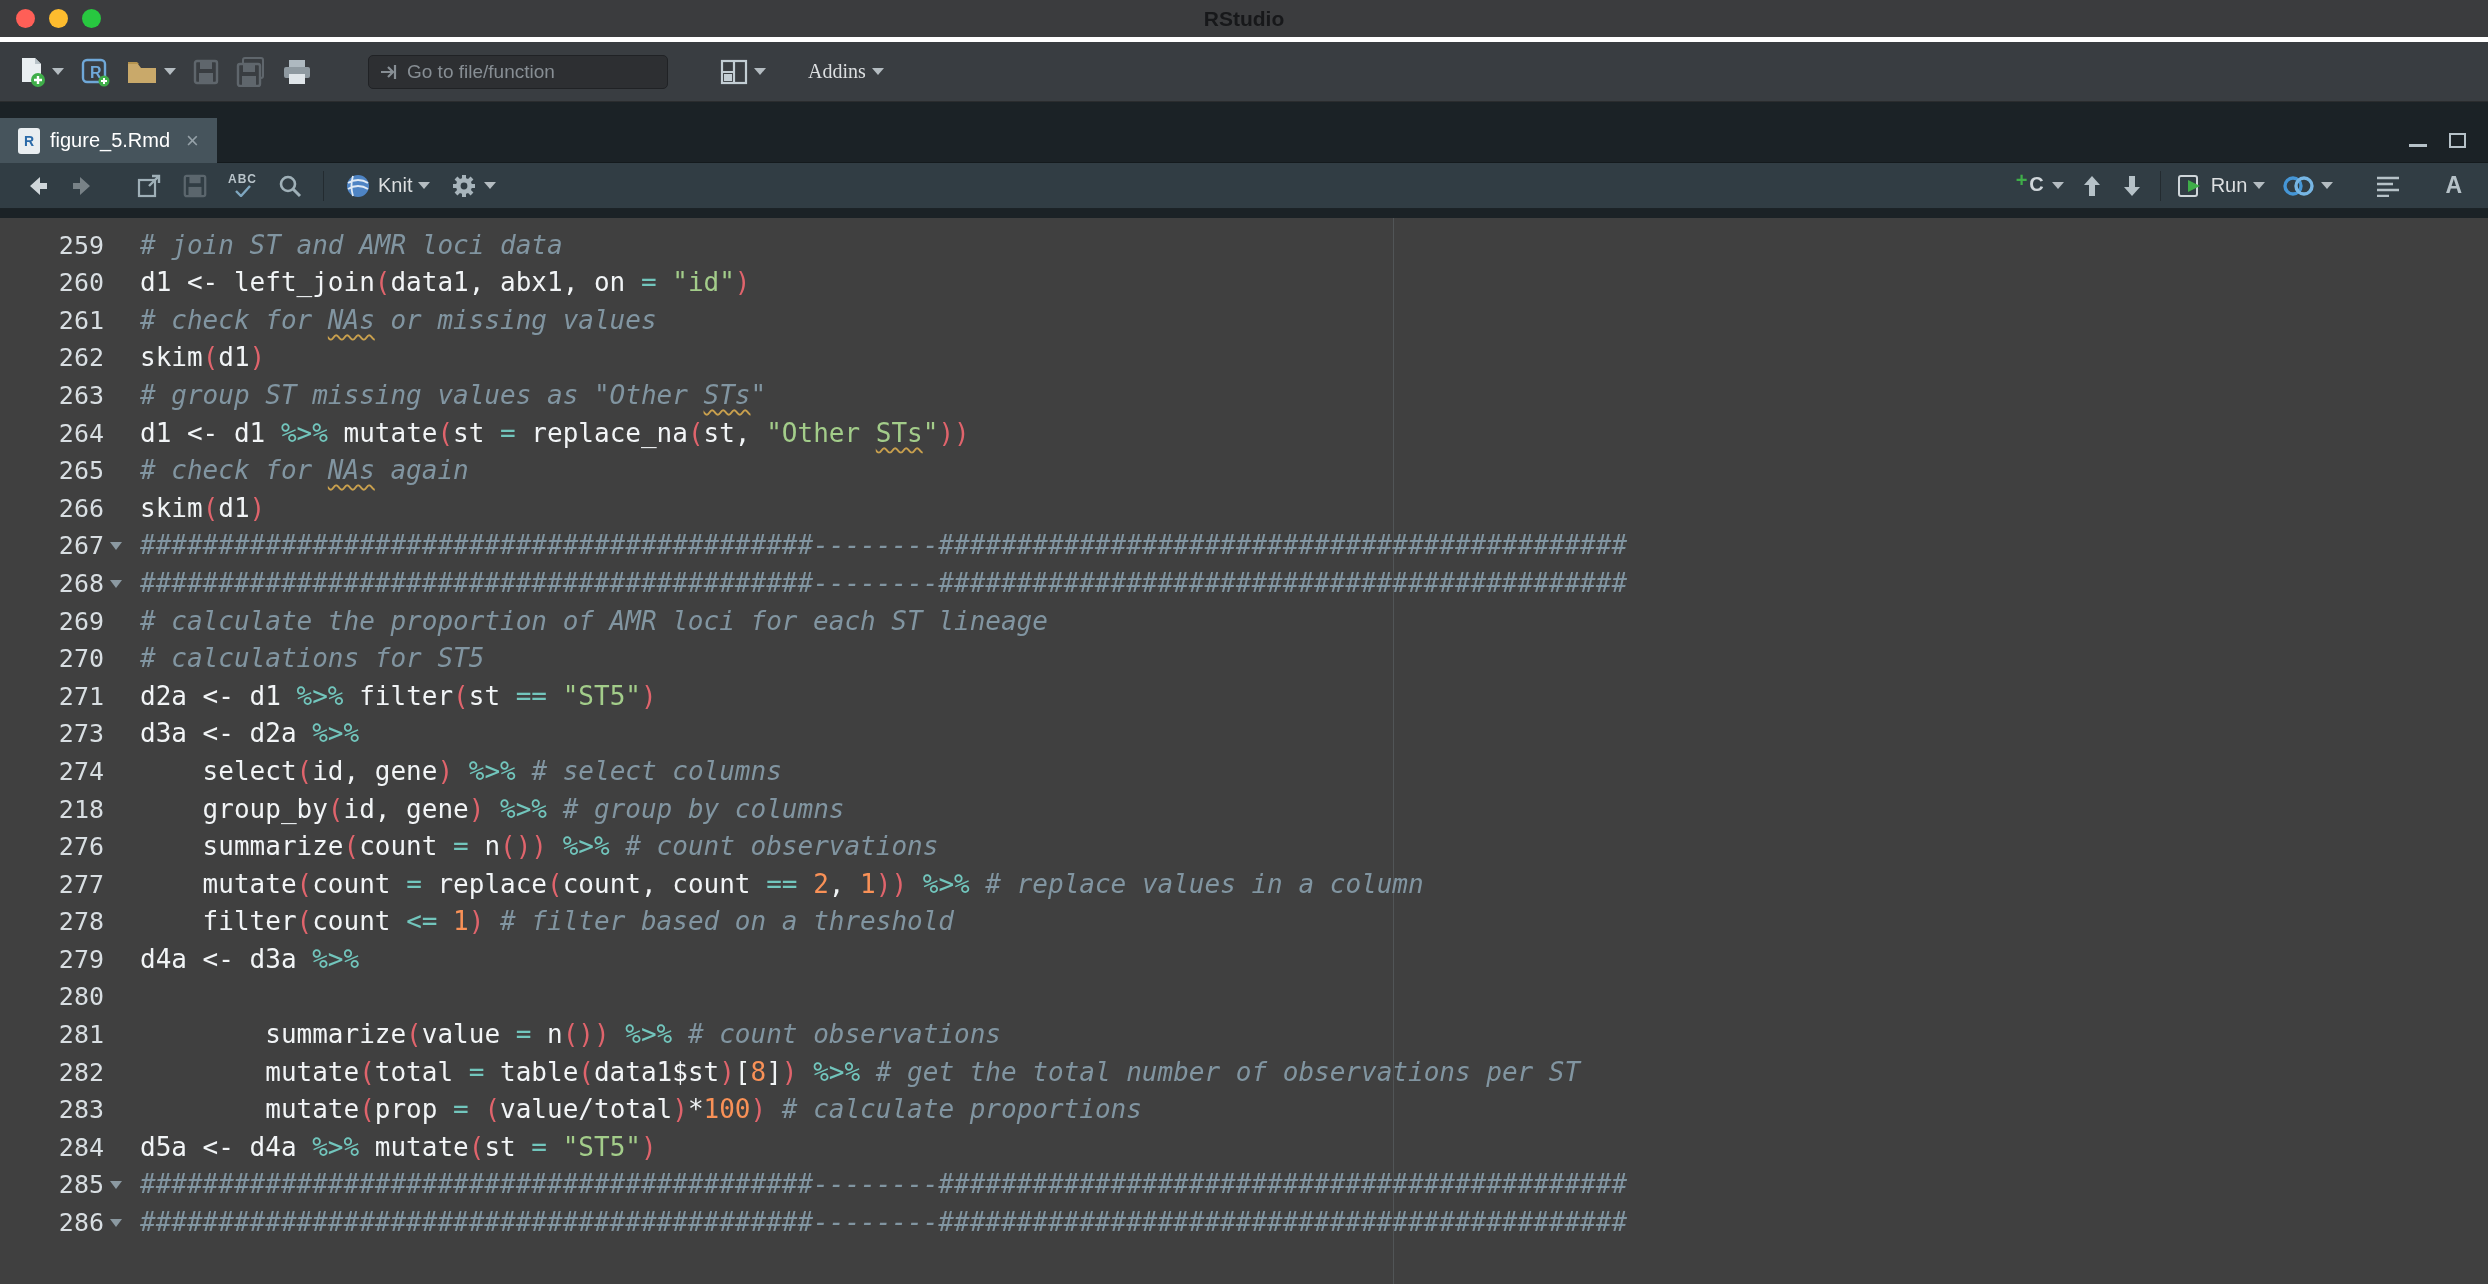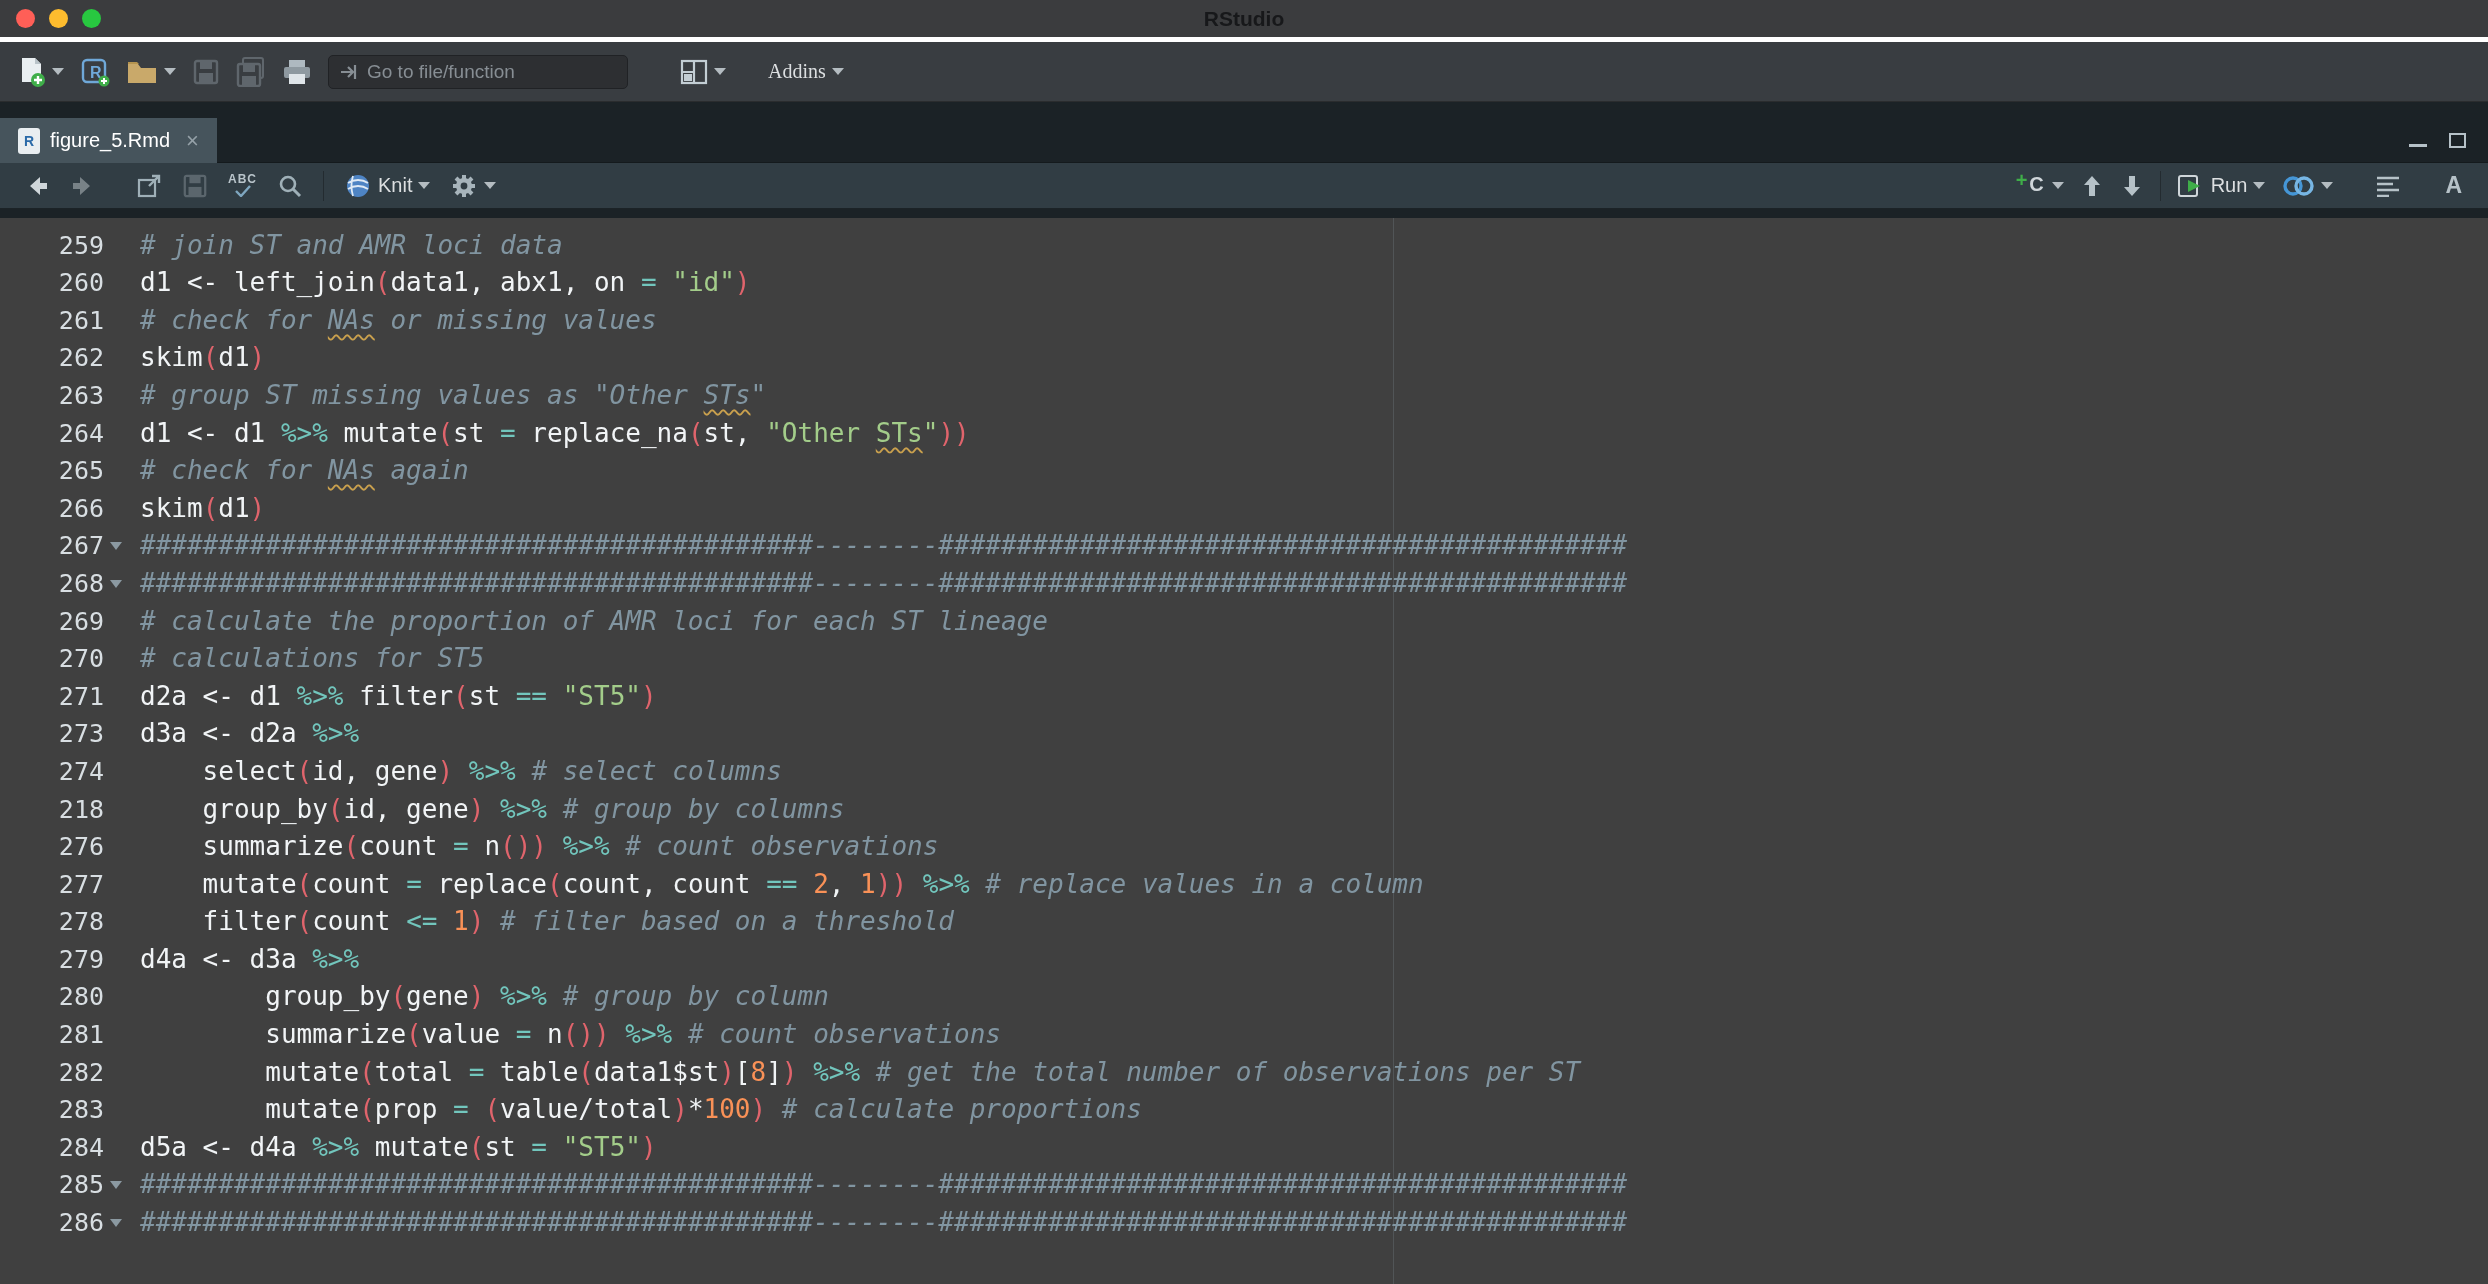--- a/index.html
+++ b/index.html
@@ -17,21 +17,21 @@
   .win-title { position:absolute; left:0; right:0; text-align:center; line-height:42px;
                font-size:21px; font-weight:700; color:#17181a; }
 
   
   .main-toolbar { height:60px; background:#393d41; border-bottom:1px solid #2a2c2e;
                   display:flex; align-items:center; padding-left:18px; gap:16px; }
   .tbtn { display:flex; align-items:center; gap:6px; background:none; border:none; cursor:default; }
   .caret { width:0; height:0; border-left:6px solid transparent; border-right:6px solid transparent;
            border-top:7px solid #b4bcc1; display:inline-block; }
   .dim { opacity:.45; }
-  .goto-box { width:300px; height:34px; background:#2d2f32; border:1px solid #202225;
+  .goto-box { margin-left:40px; width:300px; height:34px; background:#2d2f32; border:1px solid #202225;
               border-radius:5px; display:flex; align-items:center; padding:0 10px; gap:8px; }
   .goto-box input { flex:1; background:transparent; border:none; outline:none; color:#c6ccd1; font-size:19px; }
   .goto-box input::placeholder { color:#878e94; }
   .panes-btn { margin-left:36px; }
   .addins-btn { margin-left:26px;font-family:Liberation Serif, serif; }
   .toolbar-label { color:#dcdfe1; font-size:20px; }
 
   
   .strip { height:16px; background:#1b2226; }
   .tabbar { position:relative; height:45px; background:#1b2226; display:flex; border-bottom:1px solid #141a1d; }
@@ -409,21 +409,20 @@
         <span class="codetext"><span class="tk-d">    filter</span><span class="tk-p">(</span><span class="tk-d">count </span><span class="tk-o">&lt;=</span><span class="tk-d"> </span><span class="tk-n">1</span><span class="tk-p">)</span><span class="tk-d"> </span><span class="tk-c"># filter based on a threshold</span></span>
       </div>
       <div class="row">
         <span class="ln">279</span>
         <span class="fold-cell"></span>
         <span class="codetext"><span class="tk-d">d4a &lt;- d3a </span><span class="tk-o">%&gt;%</span></span>
       </div>
       <div class="row">
         <span class="ln">280</span>
         <span class="fold-cell"></span>
-        <span class="codetext"><span class="tk-d">        group_by</span><span class="tk-p">(</span><span class="tk-d">gene</span><span class="tk-p">)</span><span class="tk-d"> </span><span class="tk-o">%&gt;%</span><span class="tk-d"> </span><span class="tk-c"># group by column</span></span>
       </div>
       <div class="row">
         <span class="ln">281</span>
         <span class="fold-cell"></span>
         <span class="codetext"><span class="tk-d">        summarize</span><span class="tk-p">(</span><span class="tk-d">value </span><span class="tk-o">=</span><span class="tk-d"> n</span><span class="tk-p">())</span><span class="tk-d"> </span><span class="tk-o">%&gt;%</span><span class="tk-d"> </span><span class="tk-c"># count observations</span></span>
       </div>
       <div class="row">
         <span class="ln">282</span>
         <span class="fold-cell"></span>
         <span class="codetext"><span class="tk-d">        mutate</span><span class="tk-p">(</span><span class="tk-d">total </span><span class="tk-o">=</span><span class="tk-d"> table</span><span class="tk-p">(</span><span class="tk-d">data1$st</span><span class="tk-p">)</span><span class="tk-d">[</span><span class="tk-n">8</span><span class="tk-d">]</span><span class="tk-p">)</span><span class="tk-d"> </span><span class="tk-o">%&gt;%</span><span class="tk-d"> </span><span class="tk-c"># get the total number of observations per ST</span></span>

